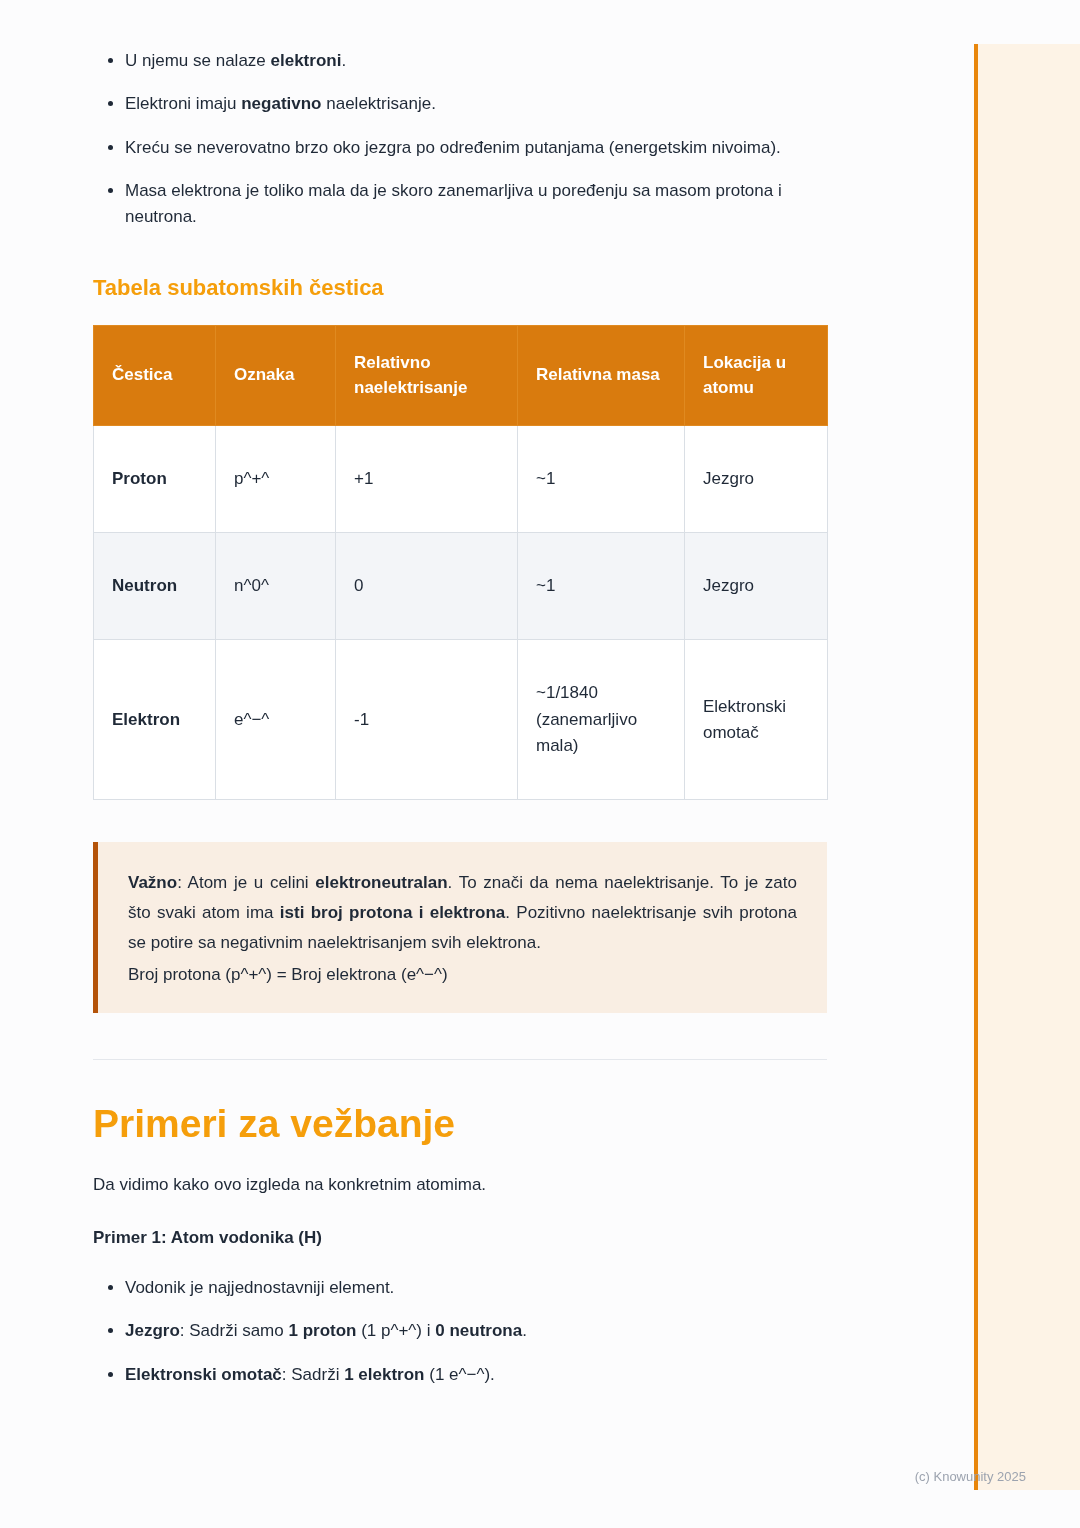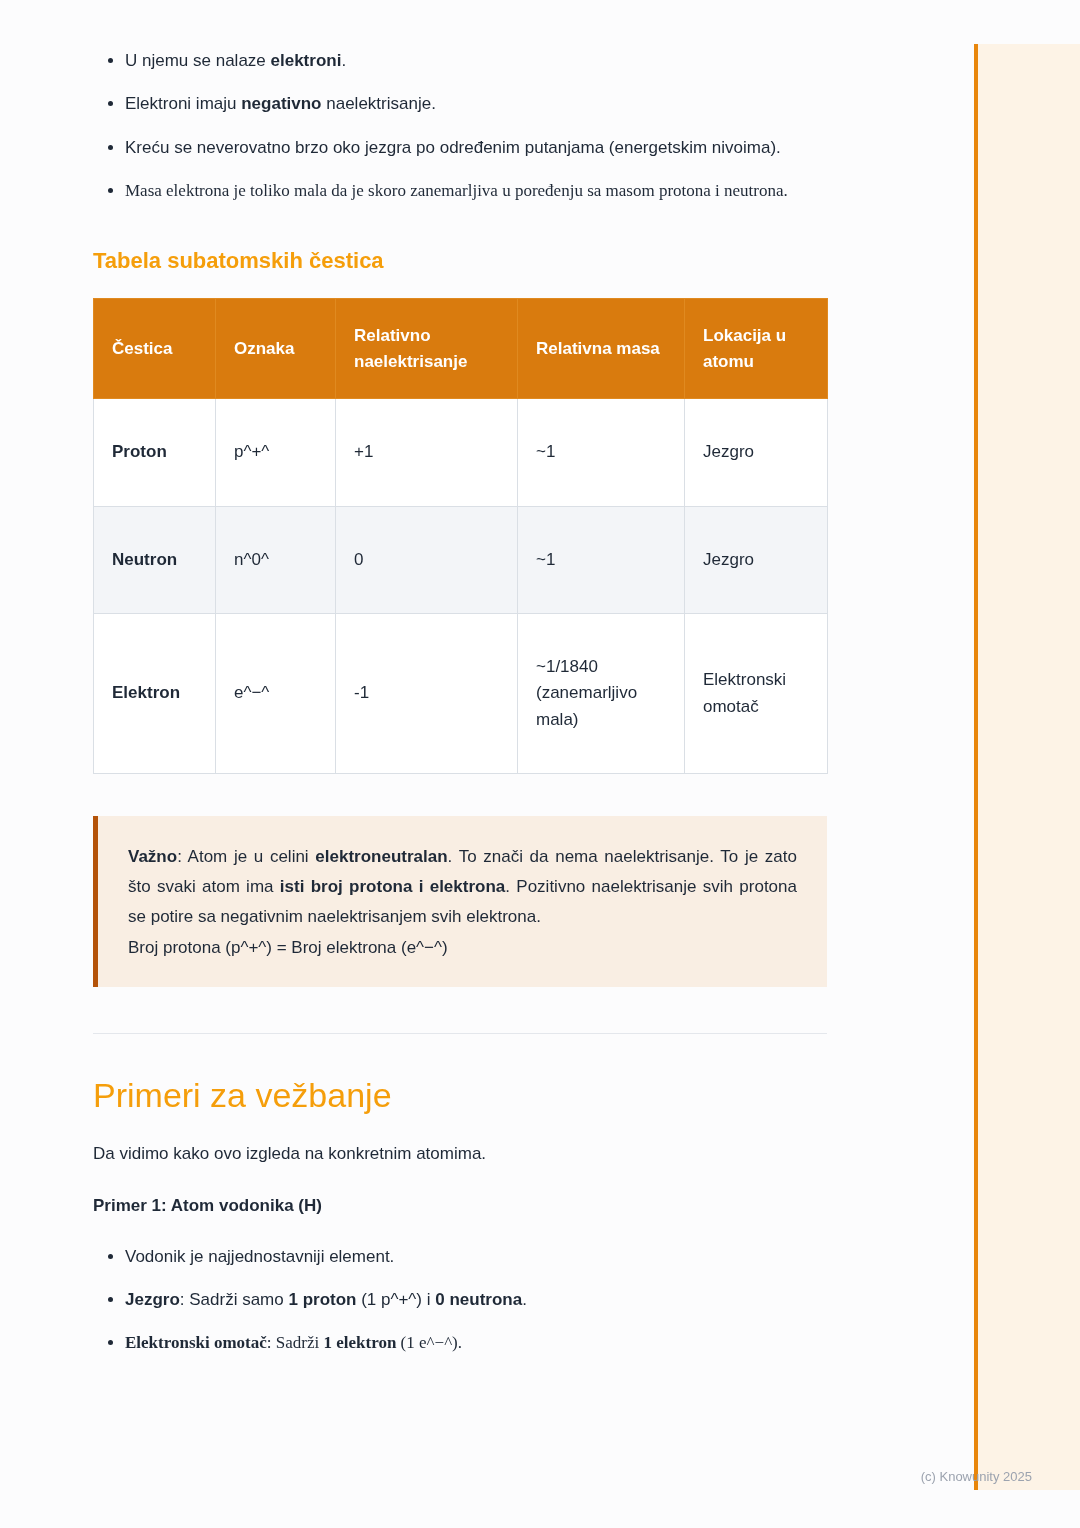--- a/index.html
+++ b/index.html
@@ -16,30 +16,30 @@
     background: var(--edge_band, #fdf3e6);
   }
   .edge-line {
     position: absolute; top: 44px; bottom: 38px; left: 974px; width: 4px;
     background: var(--edge_line, #e8860c);
   }
   .content { position: absolute; left: 93px; top: 48px; width: 734px; }
 
   ul.bullets { margin: 0; padding-left: 32px; }
   ul.bullets li { margin-bottom: 17px; line-height: 1.55; }
-  ul.bullets li:last-child { margin-bottom: 0; font-family: Liberation Serif, serif; }
+  ul.bullets li:last-child { margin-bottom: 0; }
 
   h2.section-h2 {
     color: var(--heading, #f59e0b);
     font-size: 22px; font-weight: 700;
     margin: 44px 0 24px;
   }
   h1.section-h1 {
     color: var(--heading, #f59e0b);
-    font-size: 34px; font-weight: 400;
+    font-size: 39px; font-weight: 700;
     margin: 42px 0 26px;
   }
   p.body-p { margin: 0 0 26px; line-height: 1.55; }
   p.bold-p { margin: 0 0 24px; line-height: 1.55; font-weight: 700; }
 
   table.particles {
     width: 100%; border-collapse: collapse; table-layout: fixed;
     margin: 20px 0 0;
   }
   .particles th {
@@ -60,21 +60,21 @@
     background: var(--callout_bg, #f9eee3);
     border-left: 5px solid var(--callout_border, #b45309);
     padding: 26px 30px 24px;
   }
   .callout-text { margin: 0; text-align: justify; line-height: 1.75; }
   .callout-formula { margin: 2px 0 0; font-weight: 400; line-height: 1.75; }
 
   hr.divider { border: none; border-top: 1px solid #e4e7ec; margin: 46px 0 0; }
 
   .footer {
-    position: absolute; right: 48px; bottom: 44px;
+    position: absolute; right: 54px; bottom: 44px;
     font-size: 13px; color: var(--footer_text, #9ca3af);
     z-index: 2;
   }
   strong { font-weight: 700; }
 </style>
 </head>
 <body>
 
 <div class="edge-line"></div>
 <div class="edge-band"></div>

